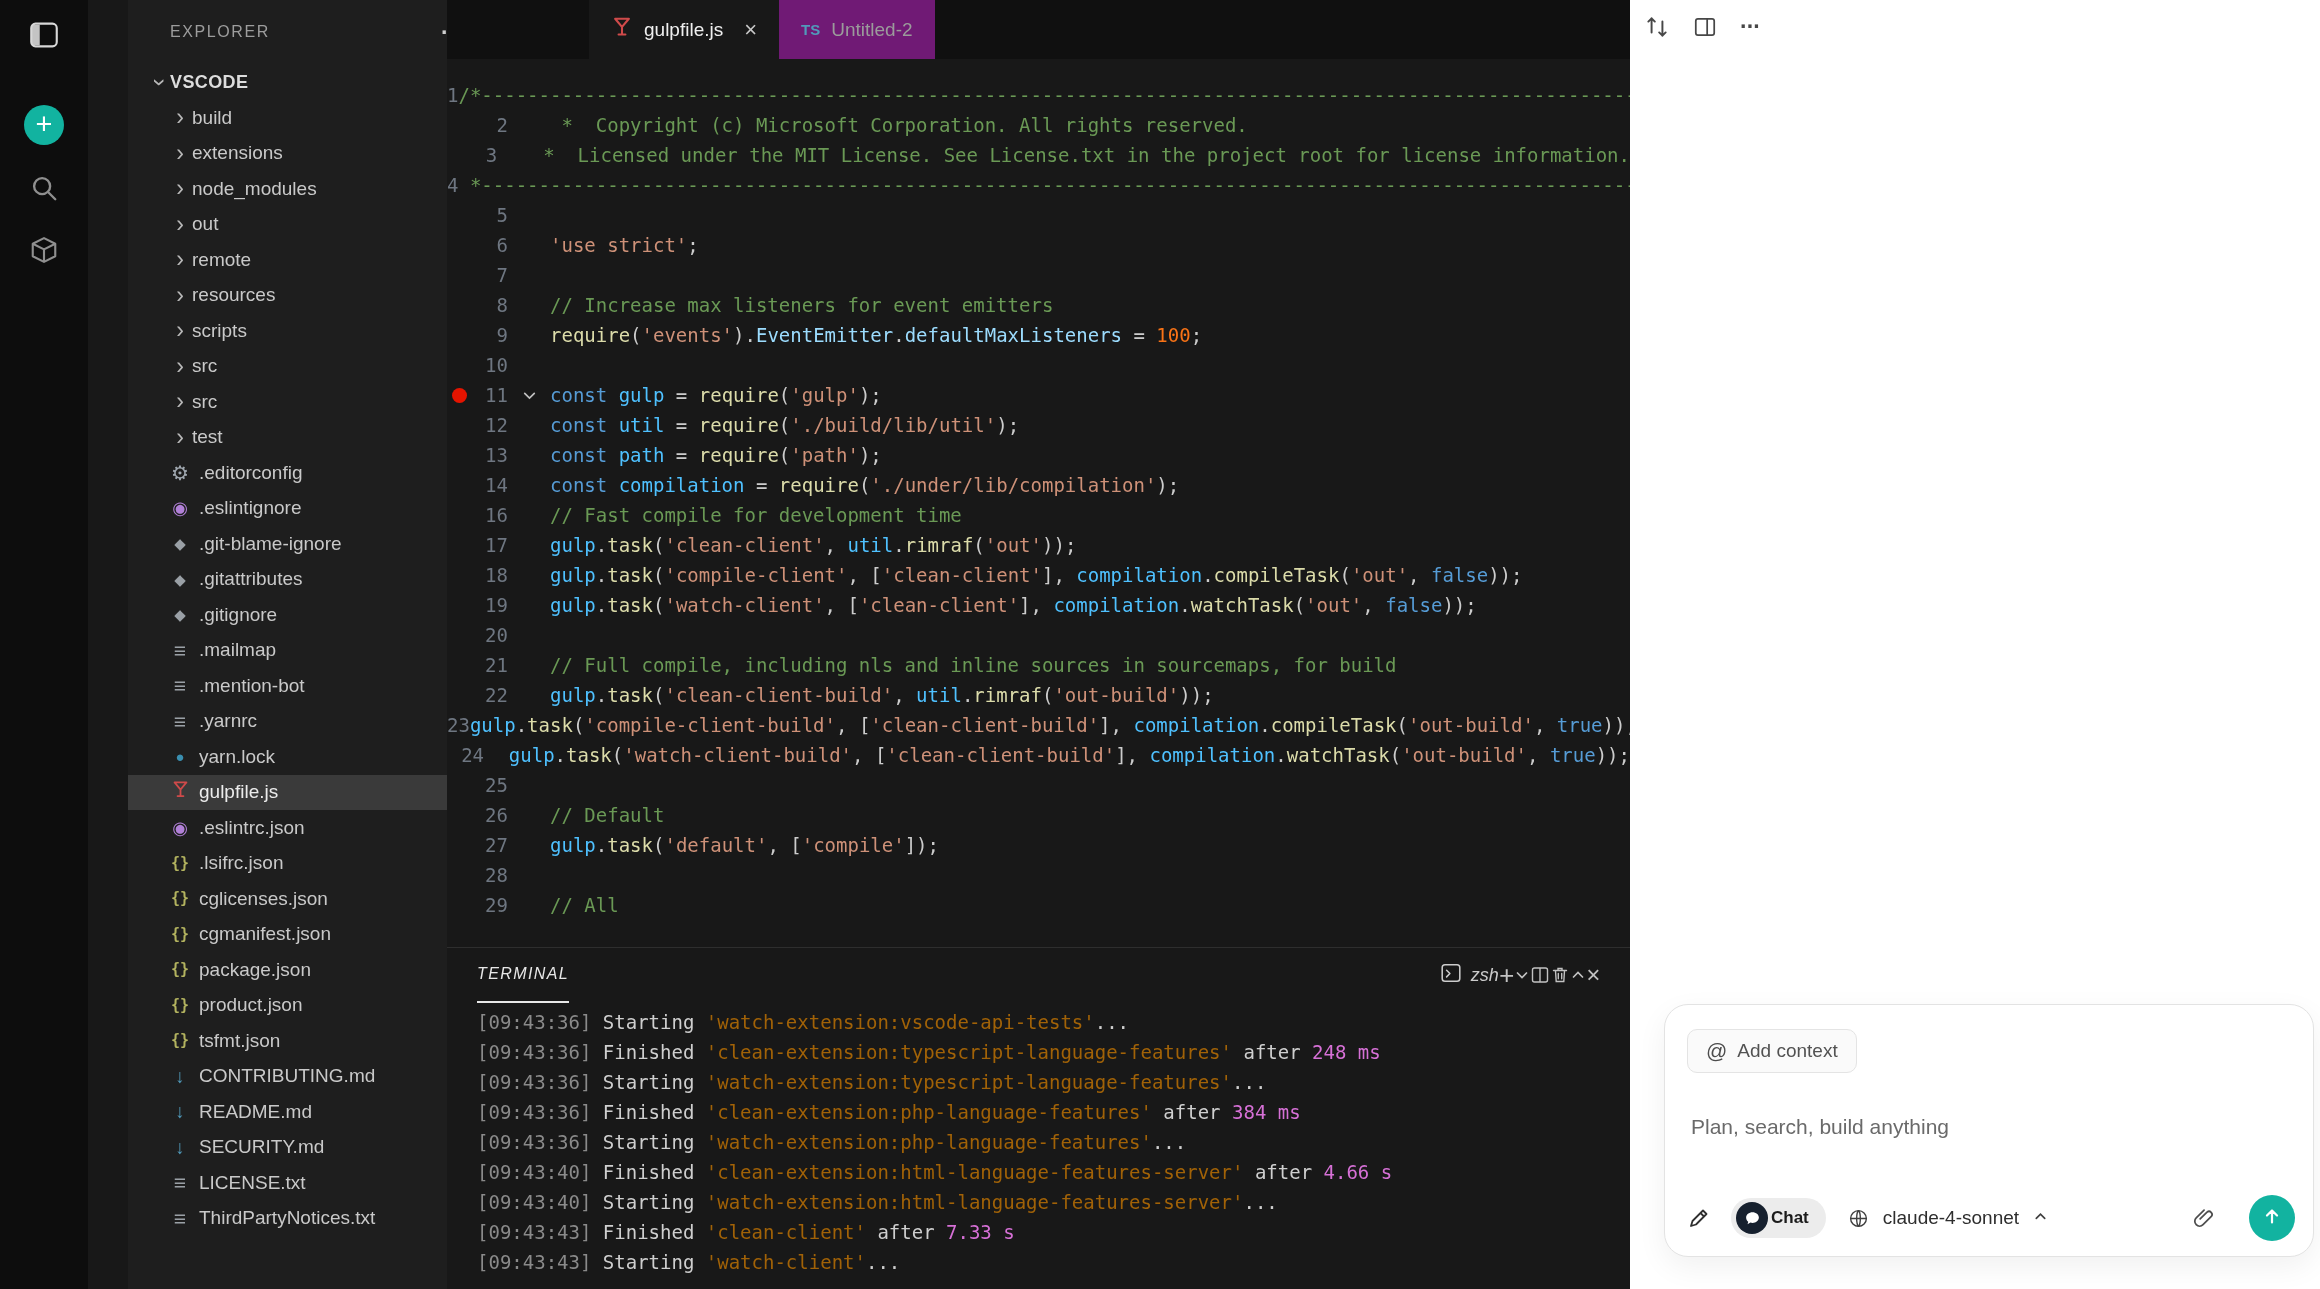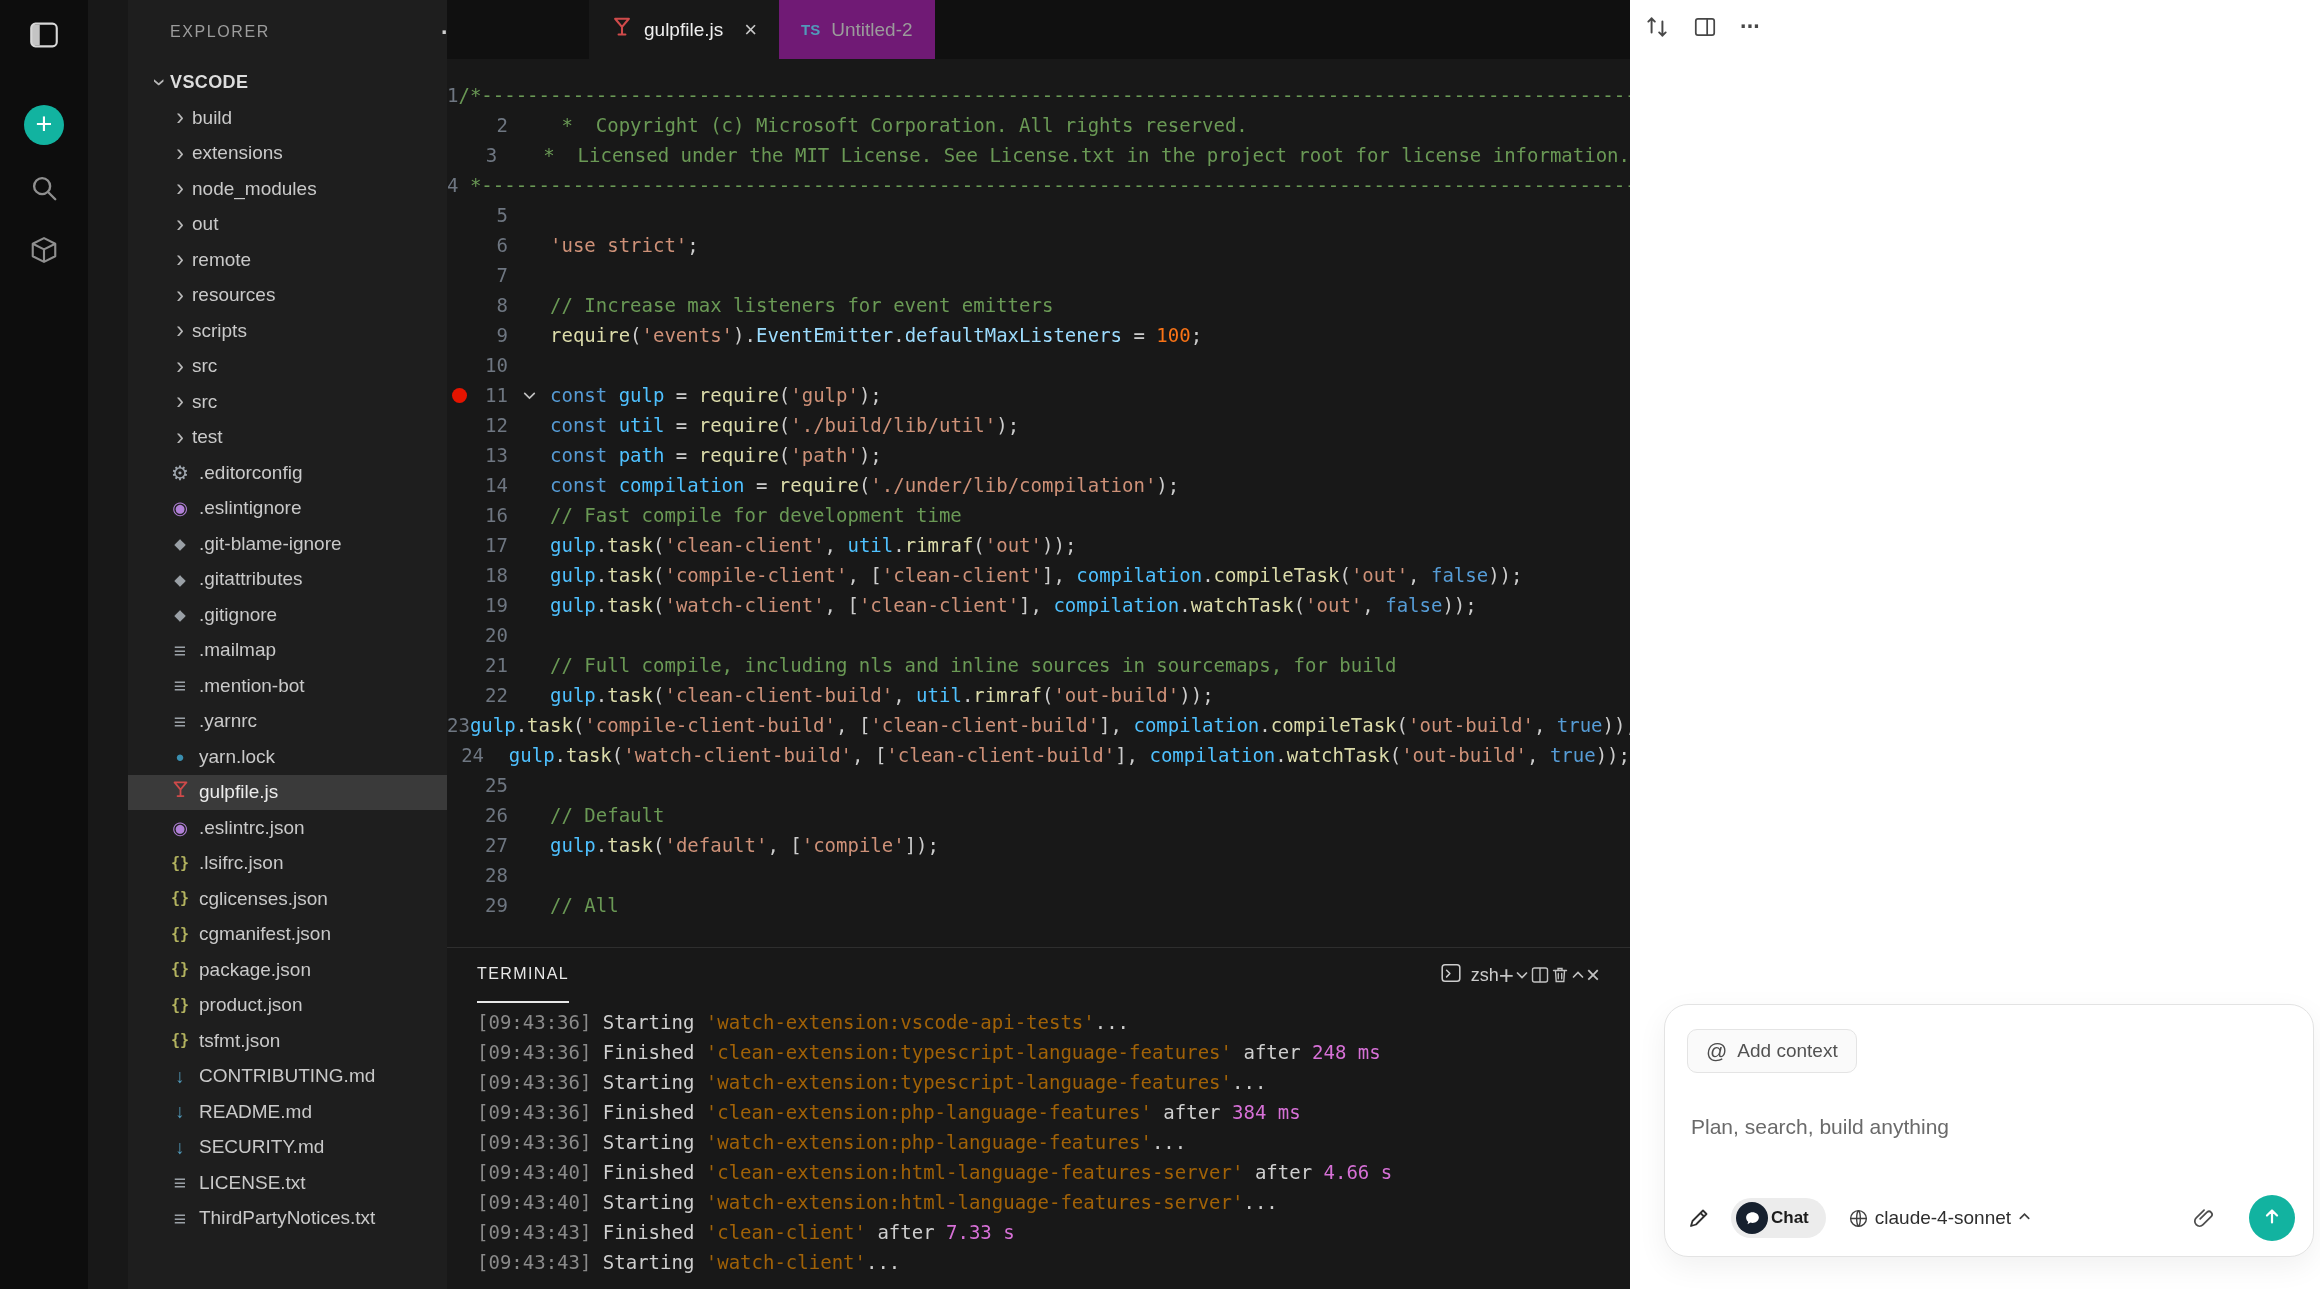--- a/index.html
+++ b/index.html
@@ -47,21 +47,21 @@
   .bp{width:24px;display:flex;justify-content:center;align-items:center;}
   .bp i{width:15px;height:15px;border-radius:50%;background:var(--bpred,#e51400);}
   .num{width:37px;text-align:right;color:#6e7681;font-size:19px;}
   .fold{width:42px;display:flex;justify-content:center;align-items:center;color:#c0c0c0;}
   .codetext{white-space:pre;font-size:19px;}
   .tk-cmt{color:#6a9955}.tk-kw{color:#569cd6}.tk-str{color:#ce9178}.tk-fn{color:#dcdcaa}
   .tk-var{color:#9cdcfe}.tk-cvar{color:#4fc1ff}.tk-num{color:#f97316}.tk-pun{color:#cccccc}
 
   
   .panel{position:absolute;left:447px;top:947px;width:1183px;height:342px;background:#181818;border-top:1px solid #2e2e2e;box-sizing:border-box;}
-  .panel-head{height:54px;display:flex;align-items:center;padding:0 30px;}
+  .panel-head{height:54px;display:flex;align-items:center;padding:0 30px;font-style:italic;}
   .pt{height:100%;display:flex;align-items:center;border-bottom:2px solid #e7e7e7;color:#e7e7e7;
       font-size:16px;letter-spacing:1.4px;cursor:pointer;}
   .ph-right{margin-left:auto;display:flex;align-items:center;color:#c2c2c2;}
   .ph-right .hit{display:flex;align-items:center;justify-content:center;cursor:pointer;color:#c2c2c2;}
   .shell{display:flex;align-items:center;gap:9px;font-size:18px;color:#cccccc;cursor:pointer;}
   .plus-glyph{font-size:26px;line-height:1;font-weight:400;}
   .x-glyph{font-size:24px;line-height:1;}
   .panel-body{padding:9px 0 0 30px;}
   .tl{height:30px;white-space:pre;font-size:19px;}
   .tm-ts{color:#8a8a8a}.tm-t{color:#cfcfcf}.tm-c{color:#a16207}.tm-m{color:#d670d6}
@@ -77,21 +77,21 @@
   .ctx{position:absolute;left:22px;top:24px;display:inline-flex;align-items:center;gap:10px;
        padding:9px 18px;border:1.5px solid #e4e4e4;background:#fafafa;border-radius:10px;color:#525252;font-size:19px;cursor:pointer;}
   .at{font-size:21px;color:#4c4c4c;}
   .ph-text{position:absolute;left:26px;top:110px;color:#6a6a6a;font-size:21px;cursor:text;}
   .crow{position:absolute;left:22px;right:18px;bottom:15px;display:flex;align-items:center;}
   .penbtn{color:#2f2f2f;display:flex;cursor:pointer;}
   .cpill{margin-left:20px;display:flex;align-items:center;gap:3px;background:#ececec;border-radius:999px;
          padding:4px 17px 4px 5px;cursor:pointer;}
   .cpill .cc{width:32px;height:32px;border-radius:50%;background:#16202e;display:flex;align-items:center;justify-content:center;}
   .cpill .clbl{font-size:17px;color:#1c1c1c;font-weight:600;}
-  .model{margin-left:22px;display:flex;align-items:center;gap:6px;color:#2e2e2e;font-size:19px;cursor:pointer;}
+  .model{margin-left:22px;display:flex;align-items:center;gap:14px;color:#2e2e2e;font-size:19px;cursor:pointer;}
   .model .gi{color:#3f3f3f;display:flex;}
   .clip{margin-left:auto;color:#4d4d4d;display:flex;cursor:pointer;}
   .send{width:46px;height:46px;border-radius:50%;background:var(--accent,#12b3a0);display:flex;
         align-items:center;justify-content:center;margin-left:34px;cursor:pointer;}
 </style>
 </head>
 <body>
 
 <div class="stage">
 

